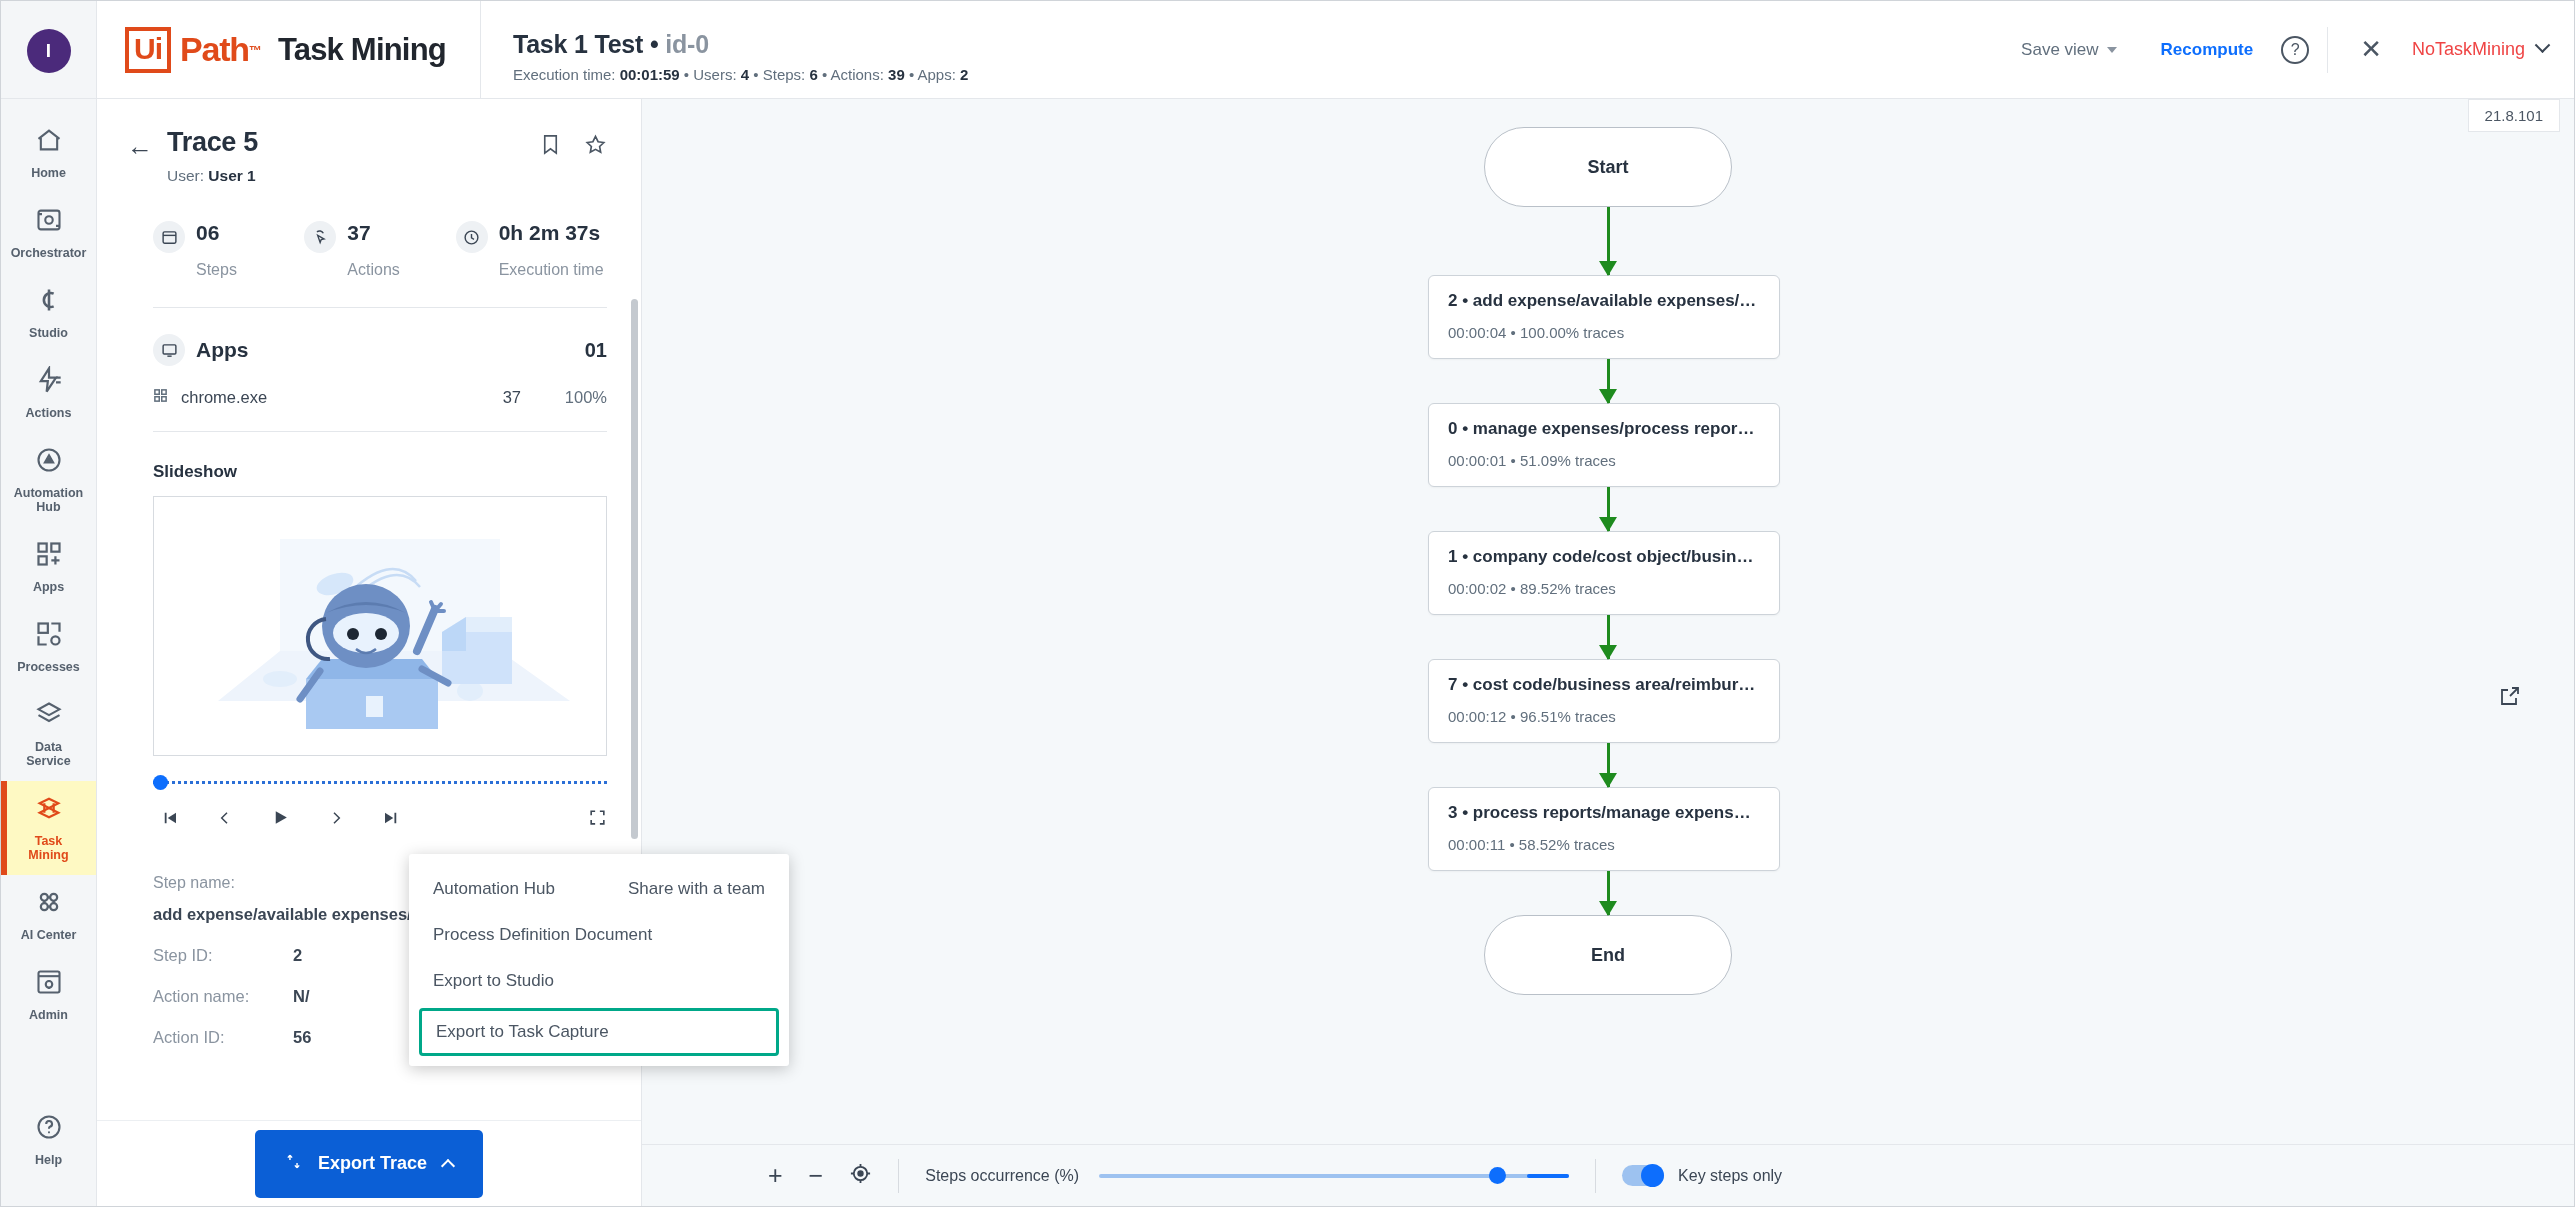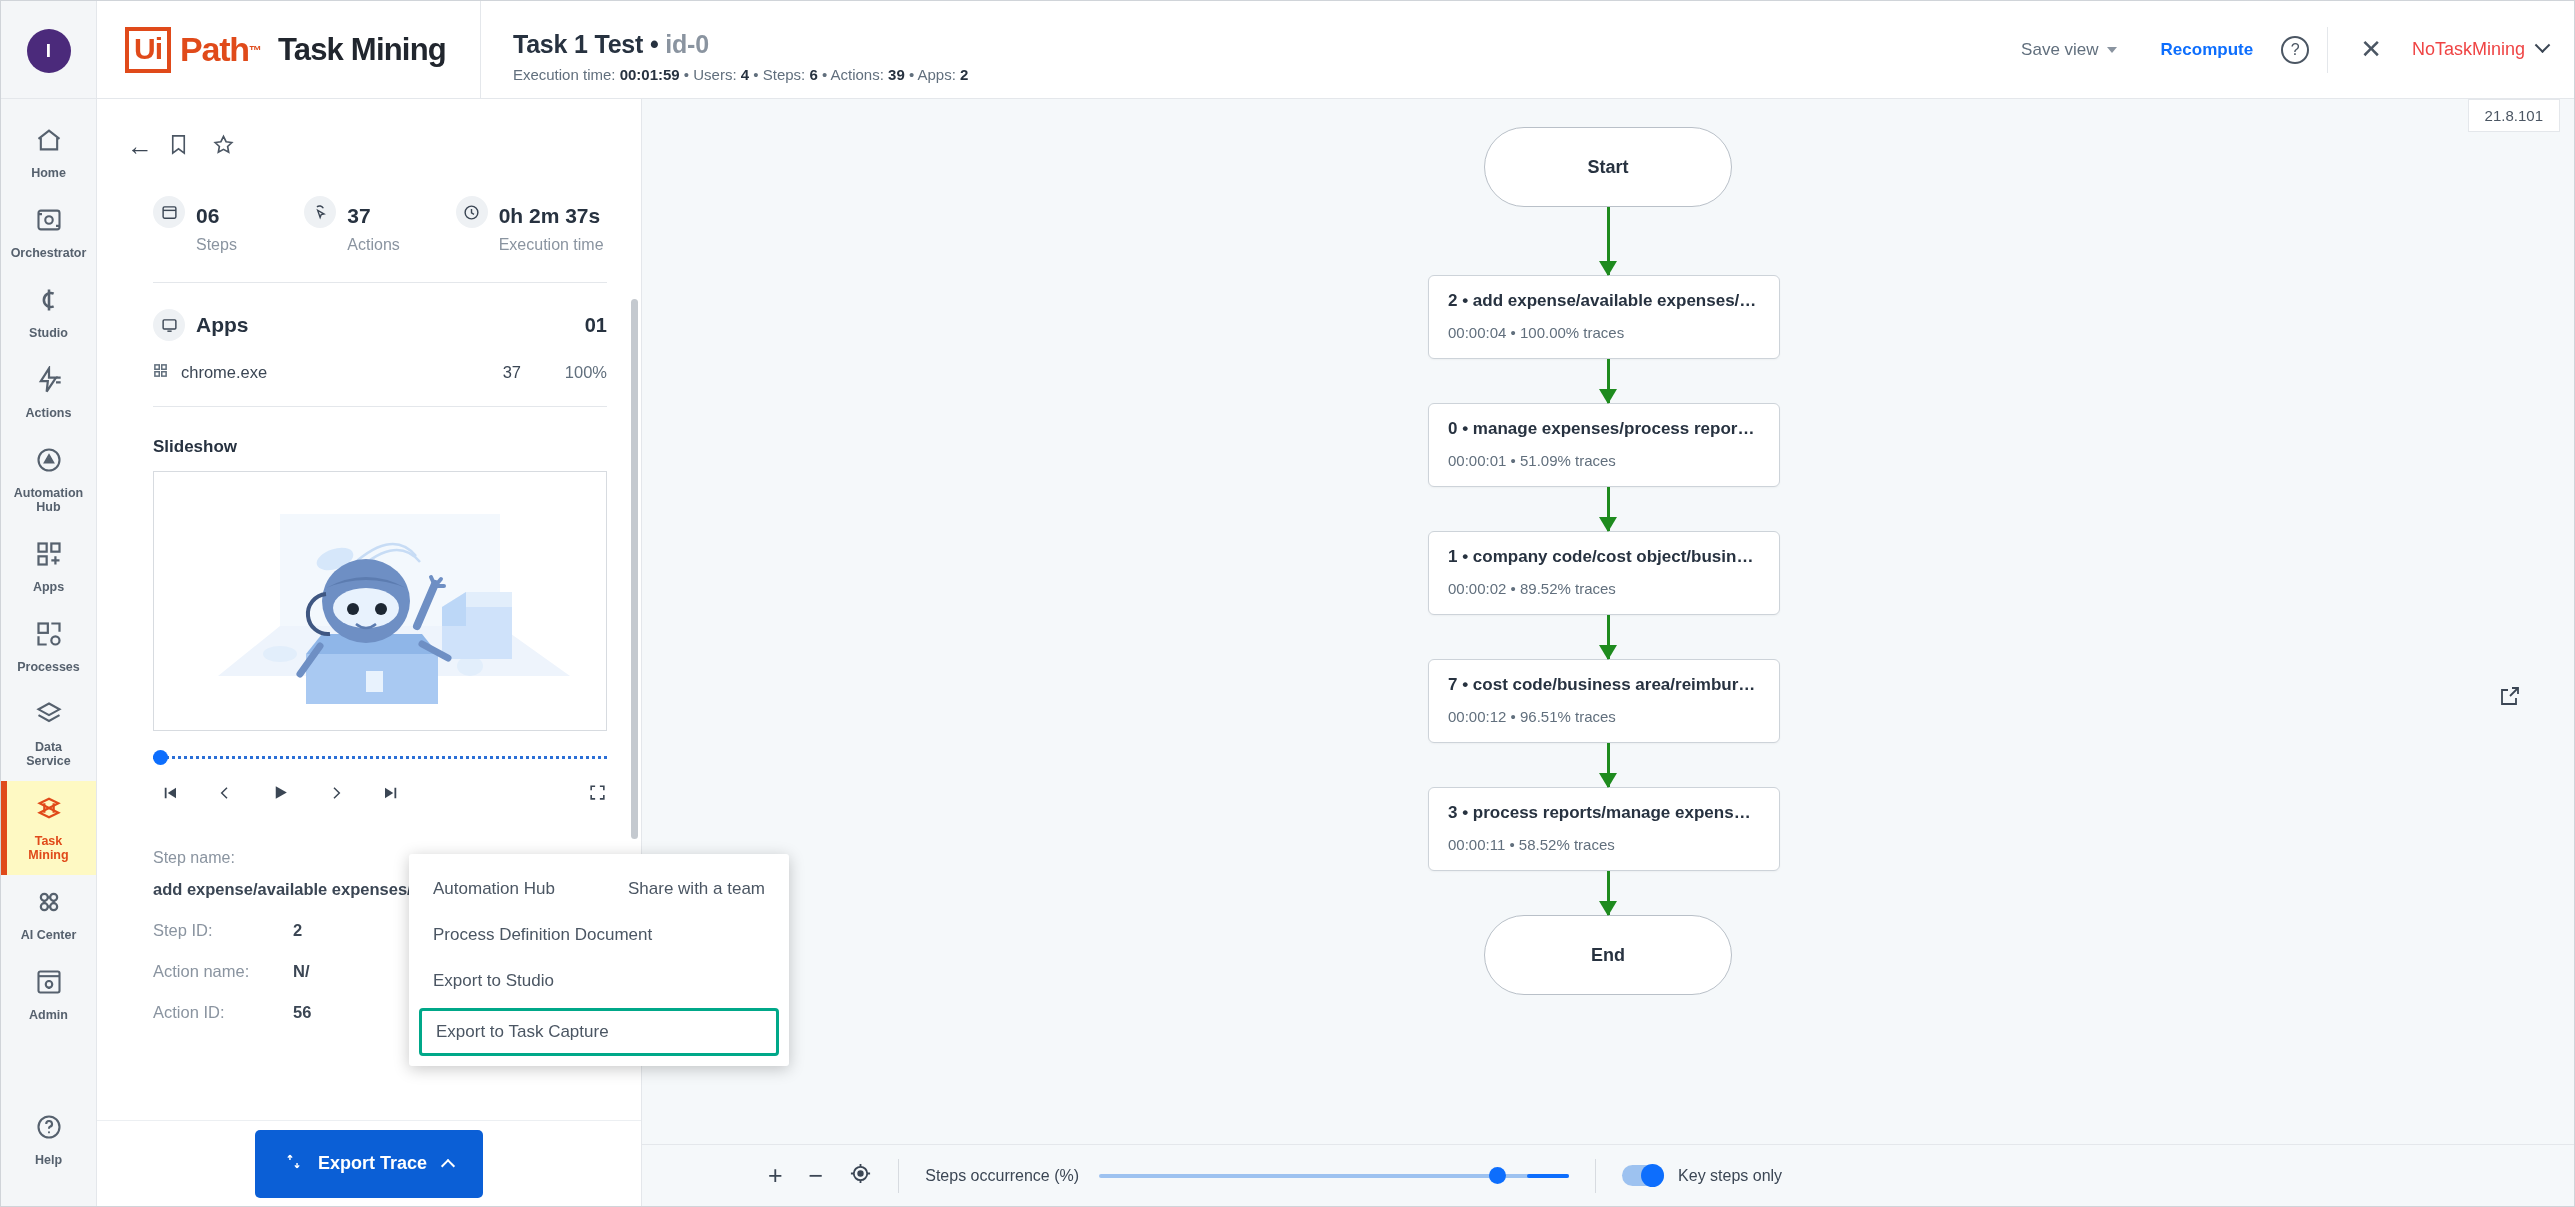--- a/index.html
+++ b/index.html
@@ -92,21 +92,21 @@
   .back-arrow { font-size: 26px; color: #3b4654; cursor: pointer; margin-top: 6px; margin-right: 14px; line-height: 1; }
   .panel-titles { flex: 1; }
   .panel-title { font-size: 27px; font-weight: 700; color: #273240; letter-spacing: -0.3px; }
   .panel-user { font-size: 15.5px; color: #616f7d; margin-top: 9px; }
   .panel-user b { color: #273240; font-weight: 700; }
   .head-icons { display: flex; gap: 22px; margin-top: 6px; }
   .head-icons span { cursor: pointer; color: #4b5663; }
 
   .stats { display: flex; padding: 36px 34px 0 56px; gap: 0; }
   .stat { flex: 1; }
-  .stat-top { display: flex; align-items: flex-end; gap: 11px; }
+  .stat-top { display: flex; align-items: flex-start; gap: 11px; }
   .stat-ico {
     width: 32px; height: 32px; border-radius: 50%; background: #eef1f4;
     display: flex; align-items: center; justify-content: center; color: #3b4654; flex: 0 0 32px;
   }
   .stat-val { font-size: 21px; font-weight: 700; color: #273240; white-space: nowrap; }
   .stat-lbl { font-size: 16px; color: #8a94a0; margin-top: 8px; margin-left: 43px; }
   .divider { height: 1px; background: #e4e7eb; margin: 28px 34px 0 56px; }
 
   .apps-row { display: flex; align-items: center; padding: 26px 34px 0 56px; }
   .apps-title { font-size: 21px; font-weight: 700; color: #273240; margin-left: 11px; }
@@ -390,20 +390,26 @@
           </span>
         <span class="rail-label">Help</span>
       </div>
     </div>
 
     <div class="panel">
       <div class="panel-scroll">
 
         <div class="panel-head">
           <div class="back-arrow">←</div>
+          <div class="panel-titles">
+            <div class="panel-title">Trace 5</div>
+            <div class="panel-user">
+              <span>User: </span><b>User 1</b>
+            </div>
+          </div>
           <div class="head-icons">
             <span><svg width="23" height="23" viewBox="0 0 24 24" fill="none" stroke="currentColor" stroke-width="1.7">
                   <path d="M6 3h12v18l-6-4.5L6 21z"></path>
                 </svg></span>
             <span><svg width="23" height="23" viewBox="0 0 24 24" fill="none" stroke="currentColor" stroke-width="1.7">
                   <path d="M12 3.5l2.7 5.6 6 .8-4.4 4.2 1.1 6-5.4-3-5.4 3 1.1-6L3.3 9.9l6-.8z"></path>
                 </svg></span>
           </div>
         </div>
 

